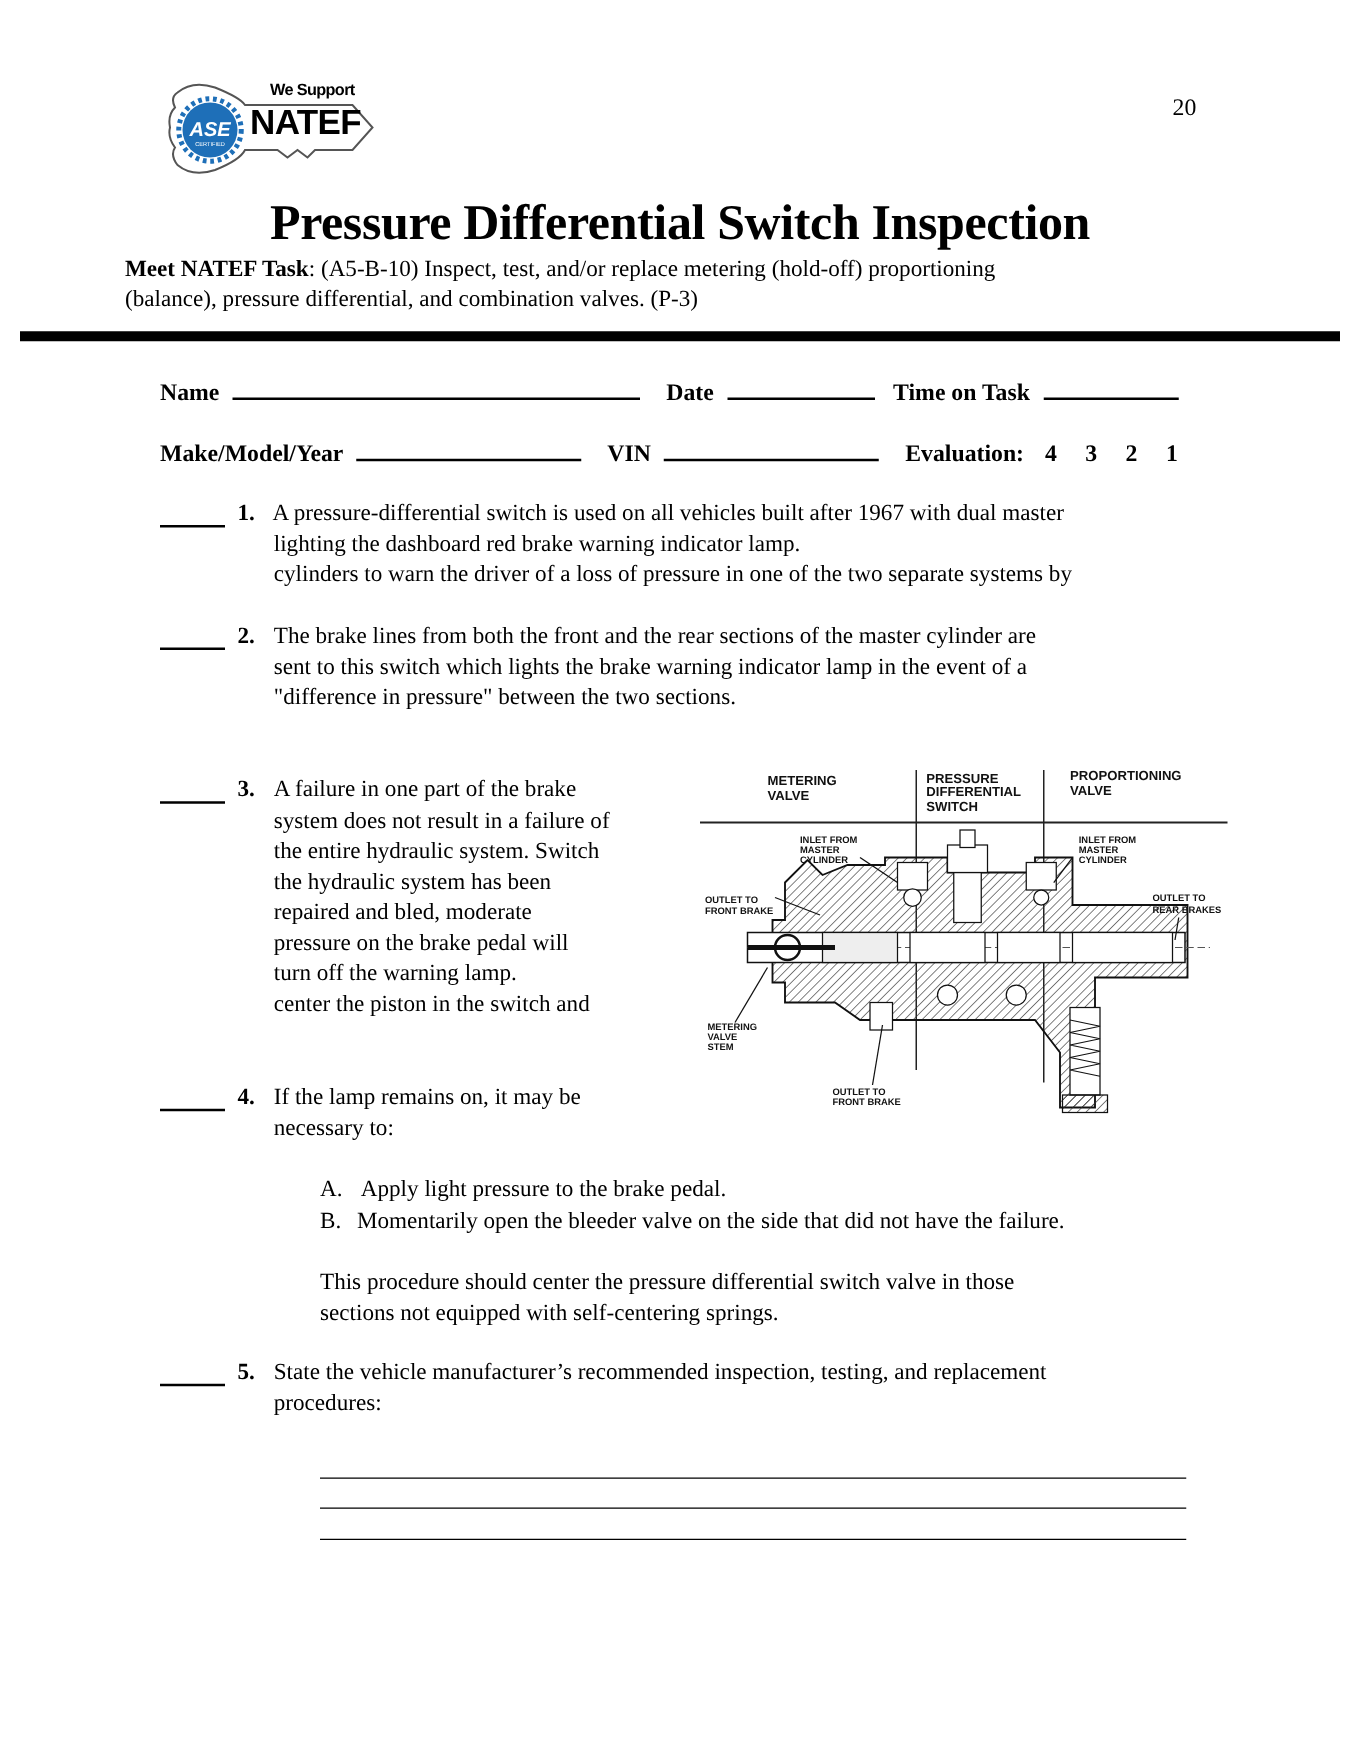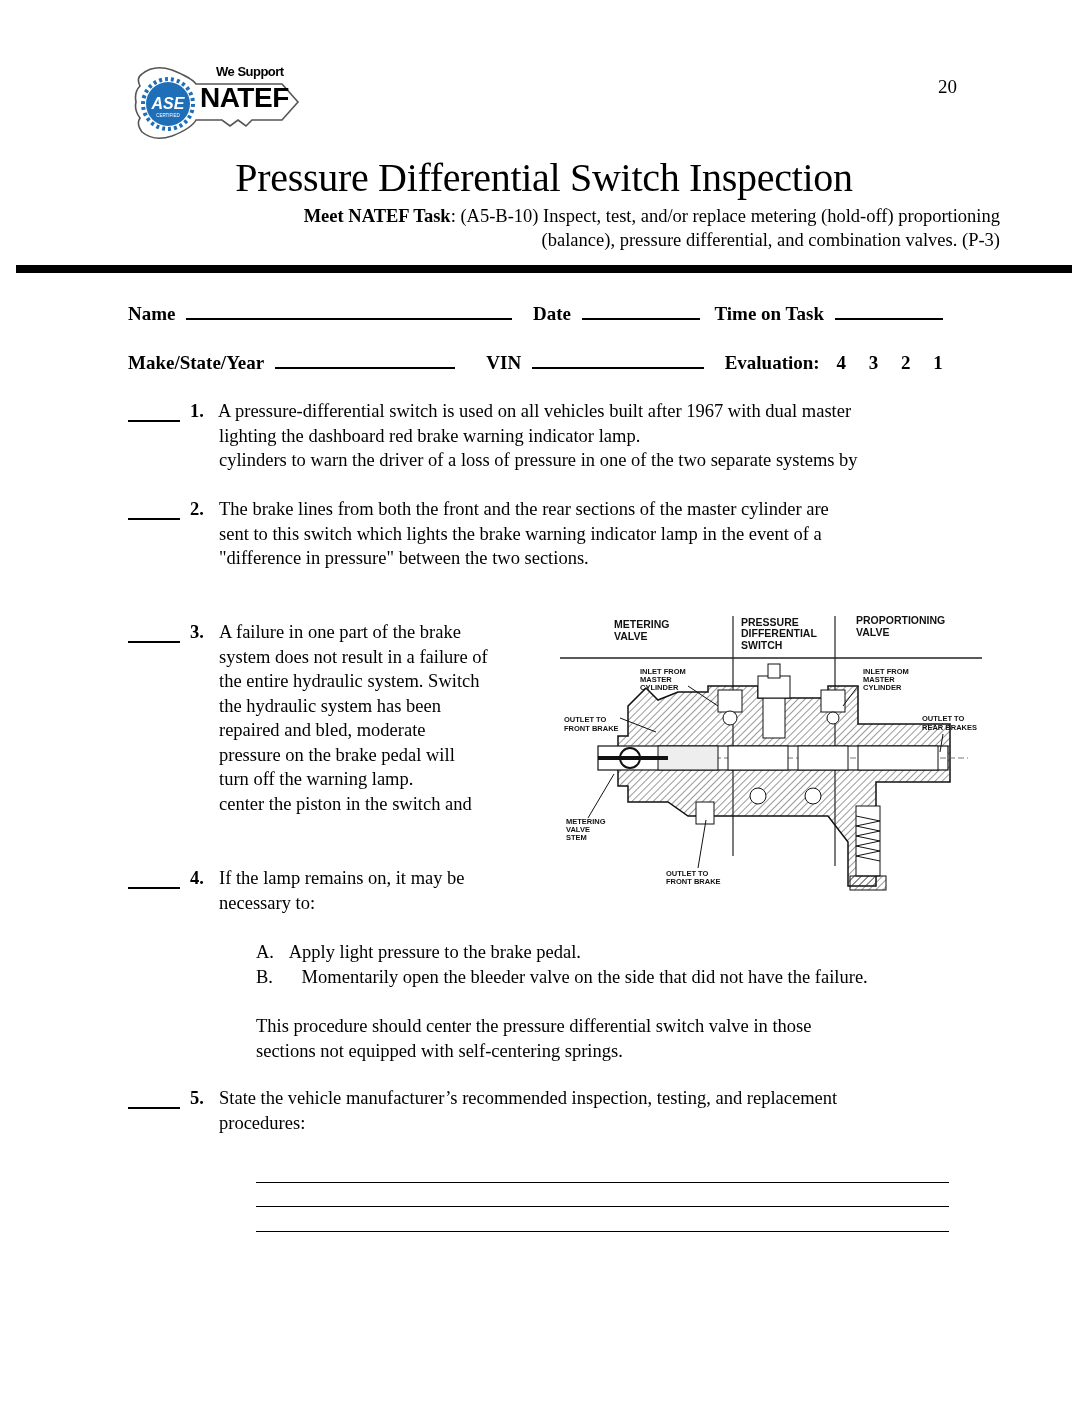--- a/index.html
+++ b/index.html
@@ -5,24 +5,24 @@
     html, body { margin: 0; padding: 0; background: #ffffff; }
     body {
       width: 1088px; height: 1408px; position: relative; overflow: hidden;
       font-family: "Liberation Serif", "DejaVu Serif", serif; color: #000;
     }
     .abs { position: absolute; }
     .page-number { left: 938px; top: 76px; font-size: 19px; }
     .logo { left: 132px; top: 62px; width: 170px; height: 84px; }
     .title {
       left: 0; width: 1088px; top: 154px; text-align: center;
-      font-weight: normal; font-size: 40px; letter-spacing: -0.3px;
+      font-weight: bold; font-size: 40px; letter-spacing: -0.3px;
     }
     .subtitle {
-      left: 100px; width: 900px; top: 204px; text-align: right;
+      left: 100px; width: 900px; top: 204px; text-align: left;
       font-size: 18.5px; line-height: 24px;
     }
     .subtitle b { font-weight: bold; }
     .rule { left: 16px; width: 1056px; top: 265px; height: 8px; background: #000; }
 
     .fieldrow { font-weight: bold; font-size: 19px; white-space: nowrap; }
     .blank { display: inline-block; border-bottom: 2px solid #000; height: 16px; vertical-align: baseline; }
 
     .q { font-size: 18.5px; line-height: 24.5px; }
     .q-blank { position: absolute; left: 128px; width: 52px; border-bottom: 2px solid #000; }
@@ -68,23 +68,23 @@
 <div class="abs fieldrow" style="left:128px;top:302px;">
   <span>Name</span>
   <span class="blank" style="width:326px;margin-left:6px;"></span>
   <span style="margin-left:16px;">Date</span>
   <span class="blank" style="width:118px;margin-left:6px;"></span>
   <span style="margin-left:10px;">Time on Task</span>
   <span class="blank" style="width:108px;margin-left:6px;"></span>
 </div>
 
 <div class="abs fieldrow" style="left:128px;top:351px;">
-  <span>Make/State/Year</span>
+  <span>Make/Model/Year</span>
   <span class="blank" style="width:180px;margin-left:6px;"></span>
-  <span style="margin-left:27px;">VIN</span>
+  <span style="margin-left:16px;">VIN</span>
   <span class="blank" style="width:172px;margin-left:6px;"></span>
   <span style="margin-left:16px;">Evaluation:</span>
   <span style="margin-left:12px;">4</span>
   <span style="margin-left:18px;">3</span>
   <span style="margin-left:18px;">2</span>
   <span style="margin-left:18px;">1</span>
 </div>
 
 <div class="abs q" style="left:0;top:399px;width:1088px;height:80px;">
   <div class="q-blank" style="top:21px;"></div>
@@ -130,21 +130,21 @@
   </div>
 </div>
 
 <div class="abs sub-item" style="left:256px;top:940px;line-height:24.5px;">
   <div>
     <span>A.</span>
     <span style="margin-left:10px;">Apply light pressure to the brake pedal.</span>
   </div>
   <div>
     <span>B.</span>
-    <span style="margin-left:24px;">Momentarily open the bleeder valve on the side that did not have the failure.</span>
+    <span style="margin-left:8px;">Momentarily open the bleeder valve on the side that did not have the failure.</span>
   </div>
 </div>
 
 <div class="abs sub-item" style="left:256px;top:1014px;line-height:24.5px;">
   <div>This procedure should center the pressure differential switch valve in those</div>
   <div>sections not equipped with self-centering springs.</div>
 </div>
 
 <div class="abs q" style="left:0;top:1086px;width:1088px;height:60px;">
   <div class="q-blank" style="top:21px;"></div>

